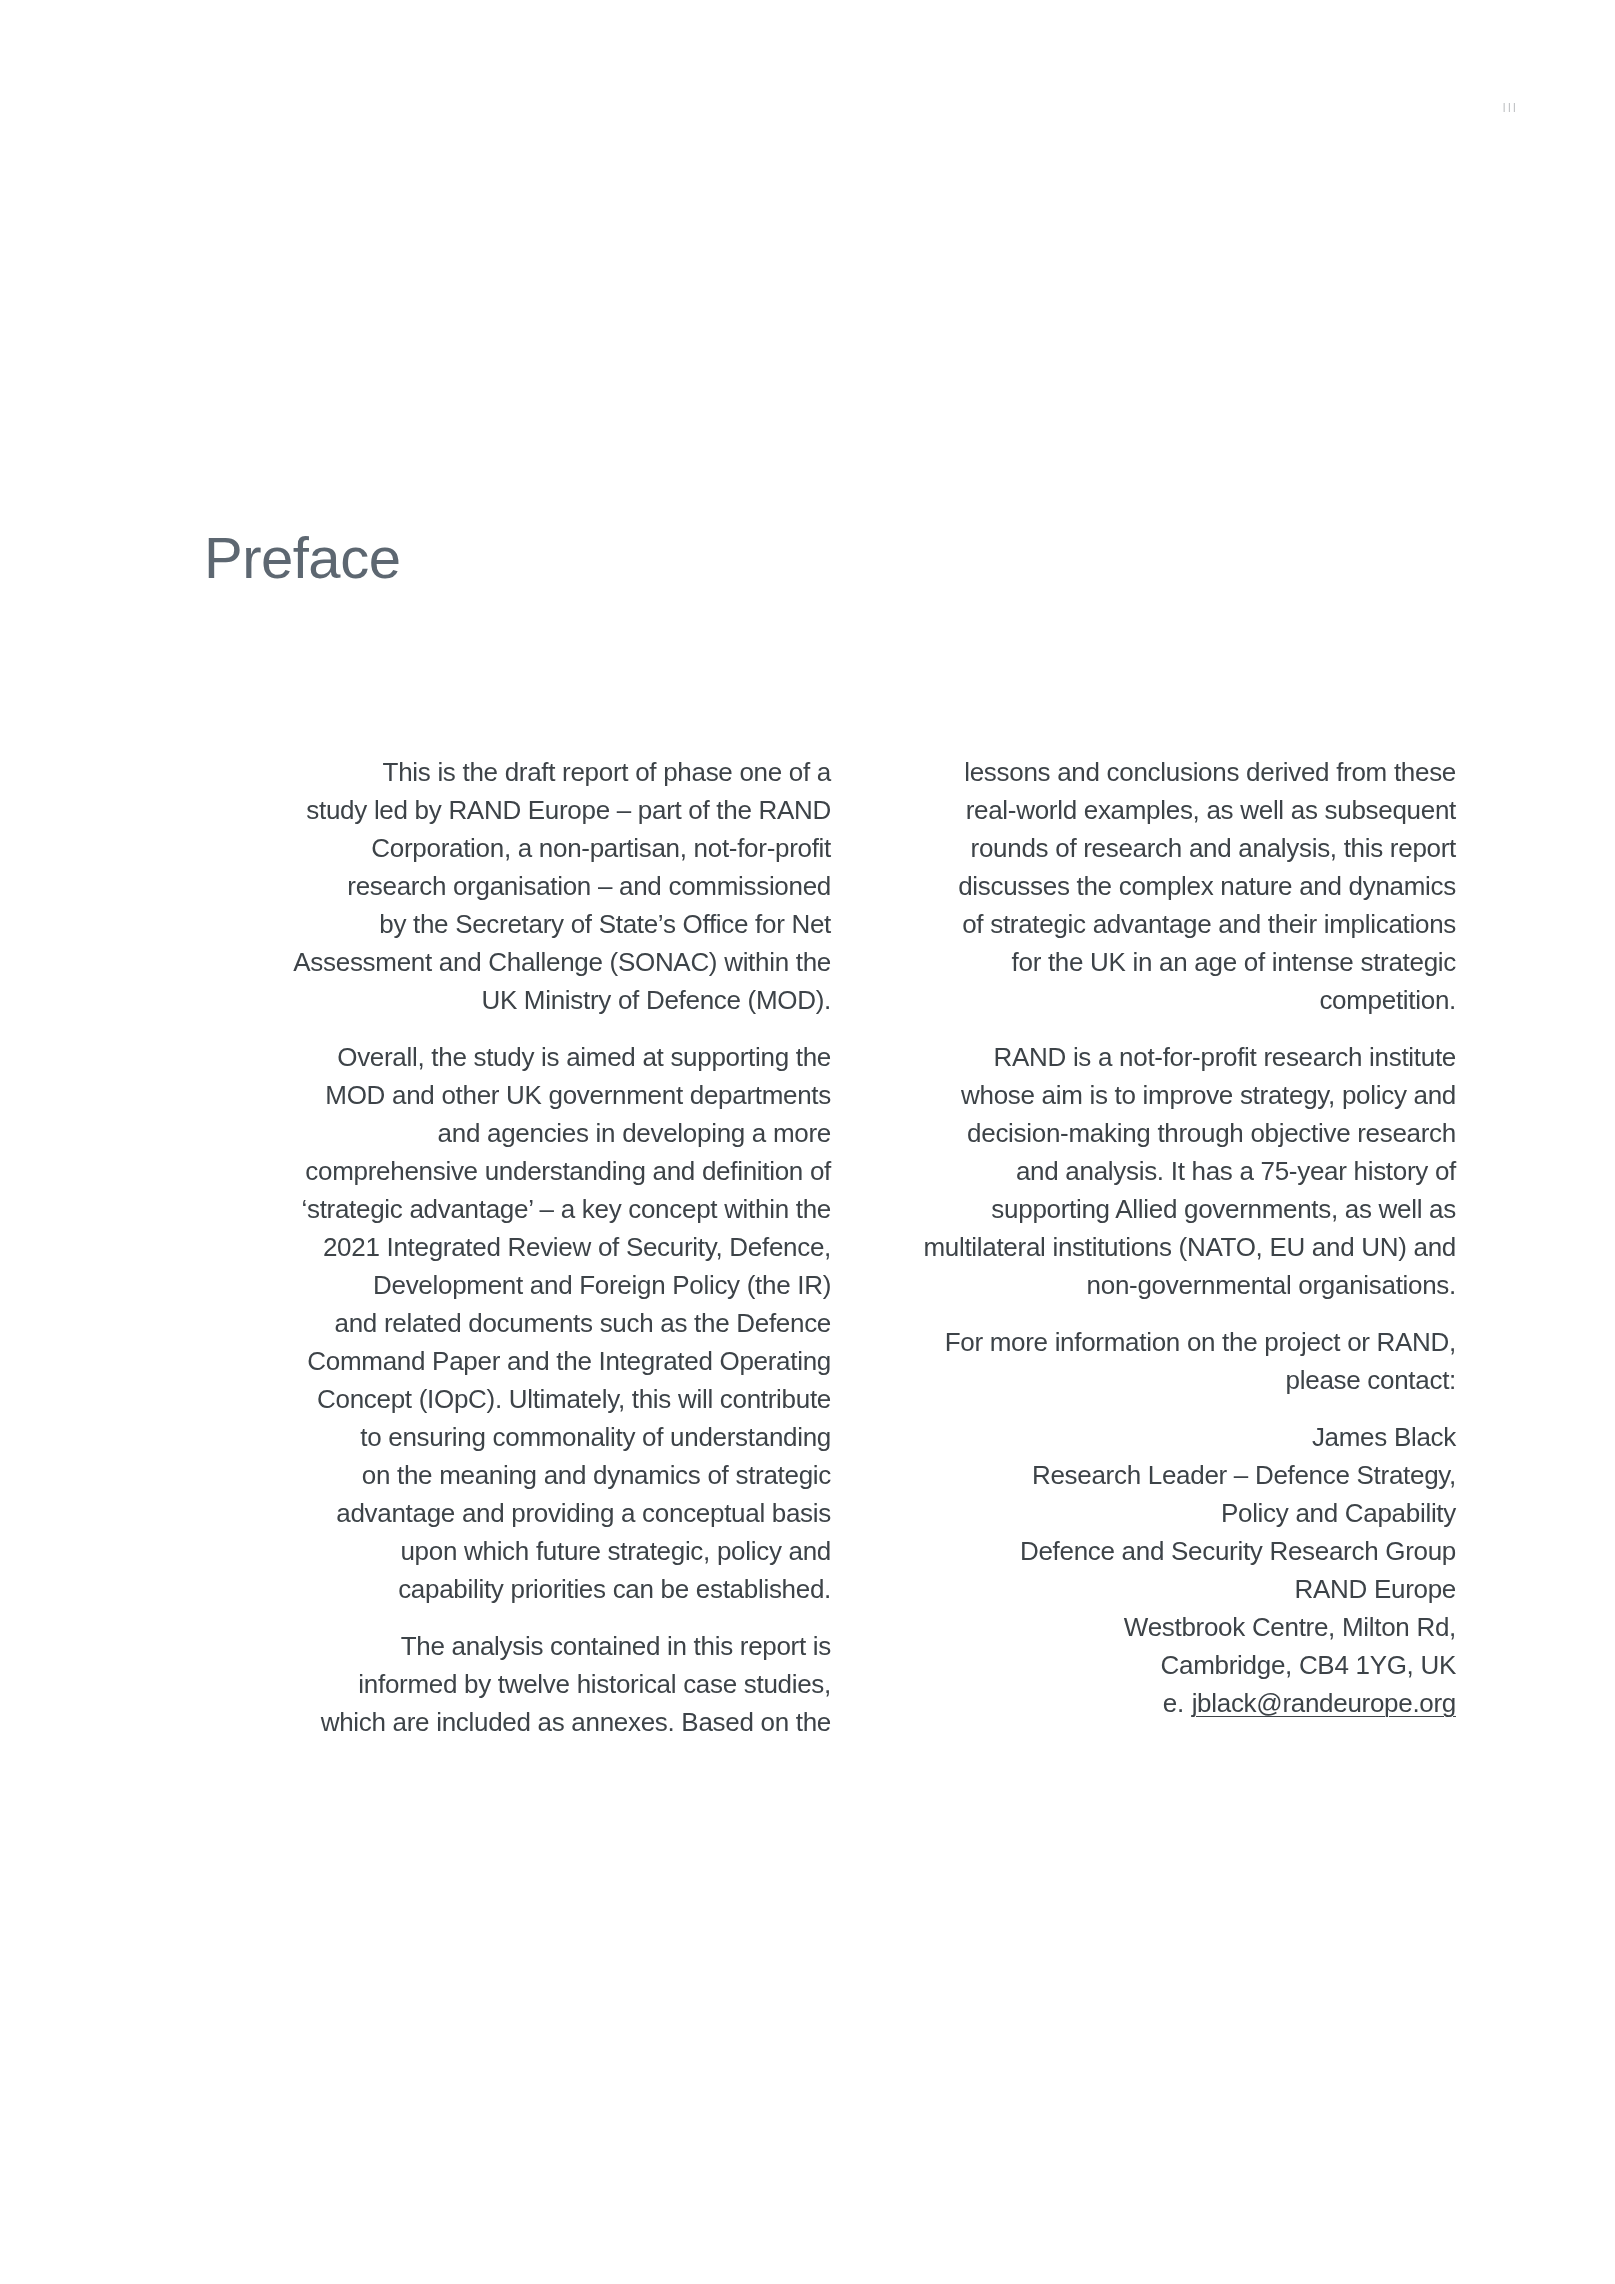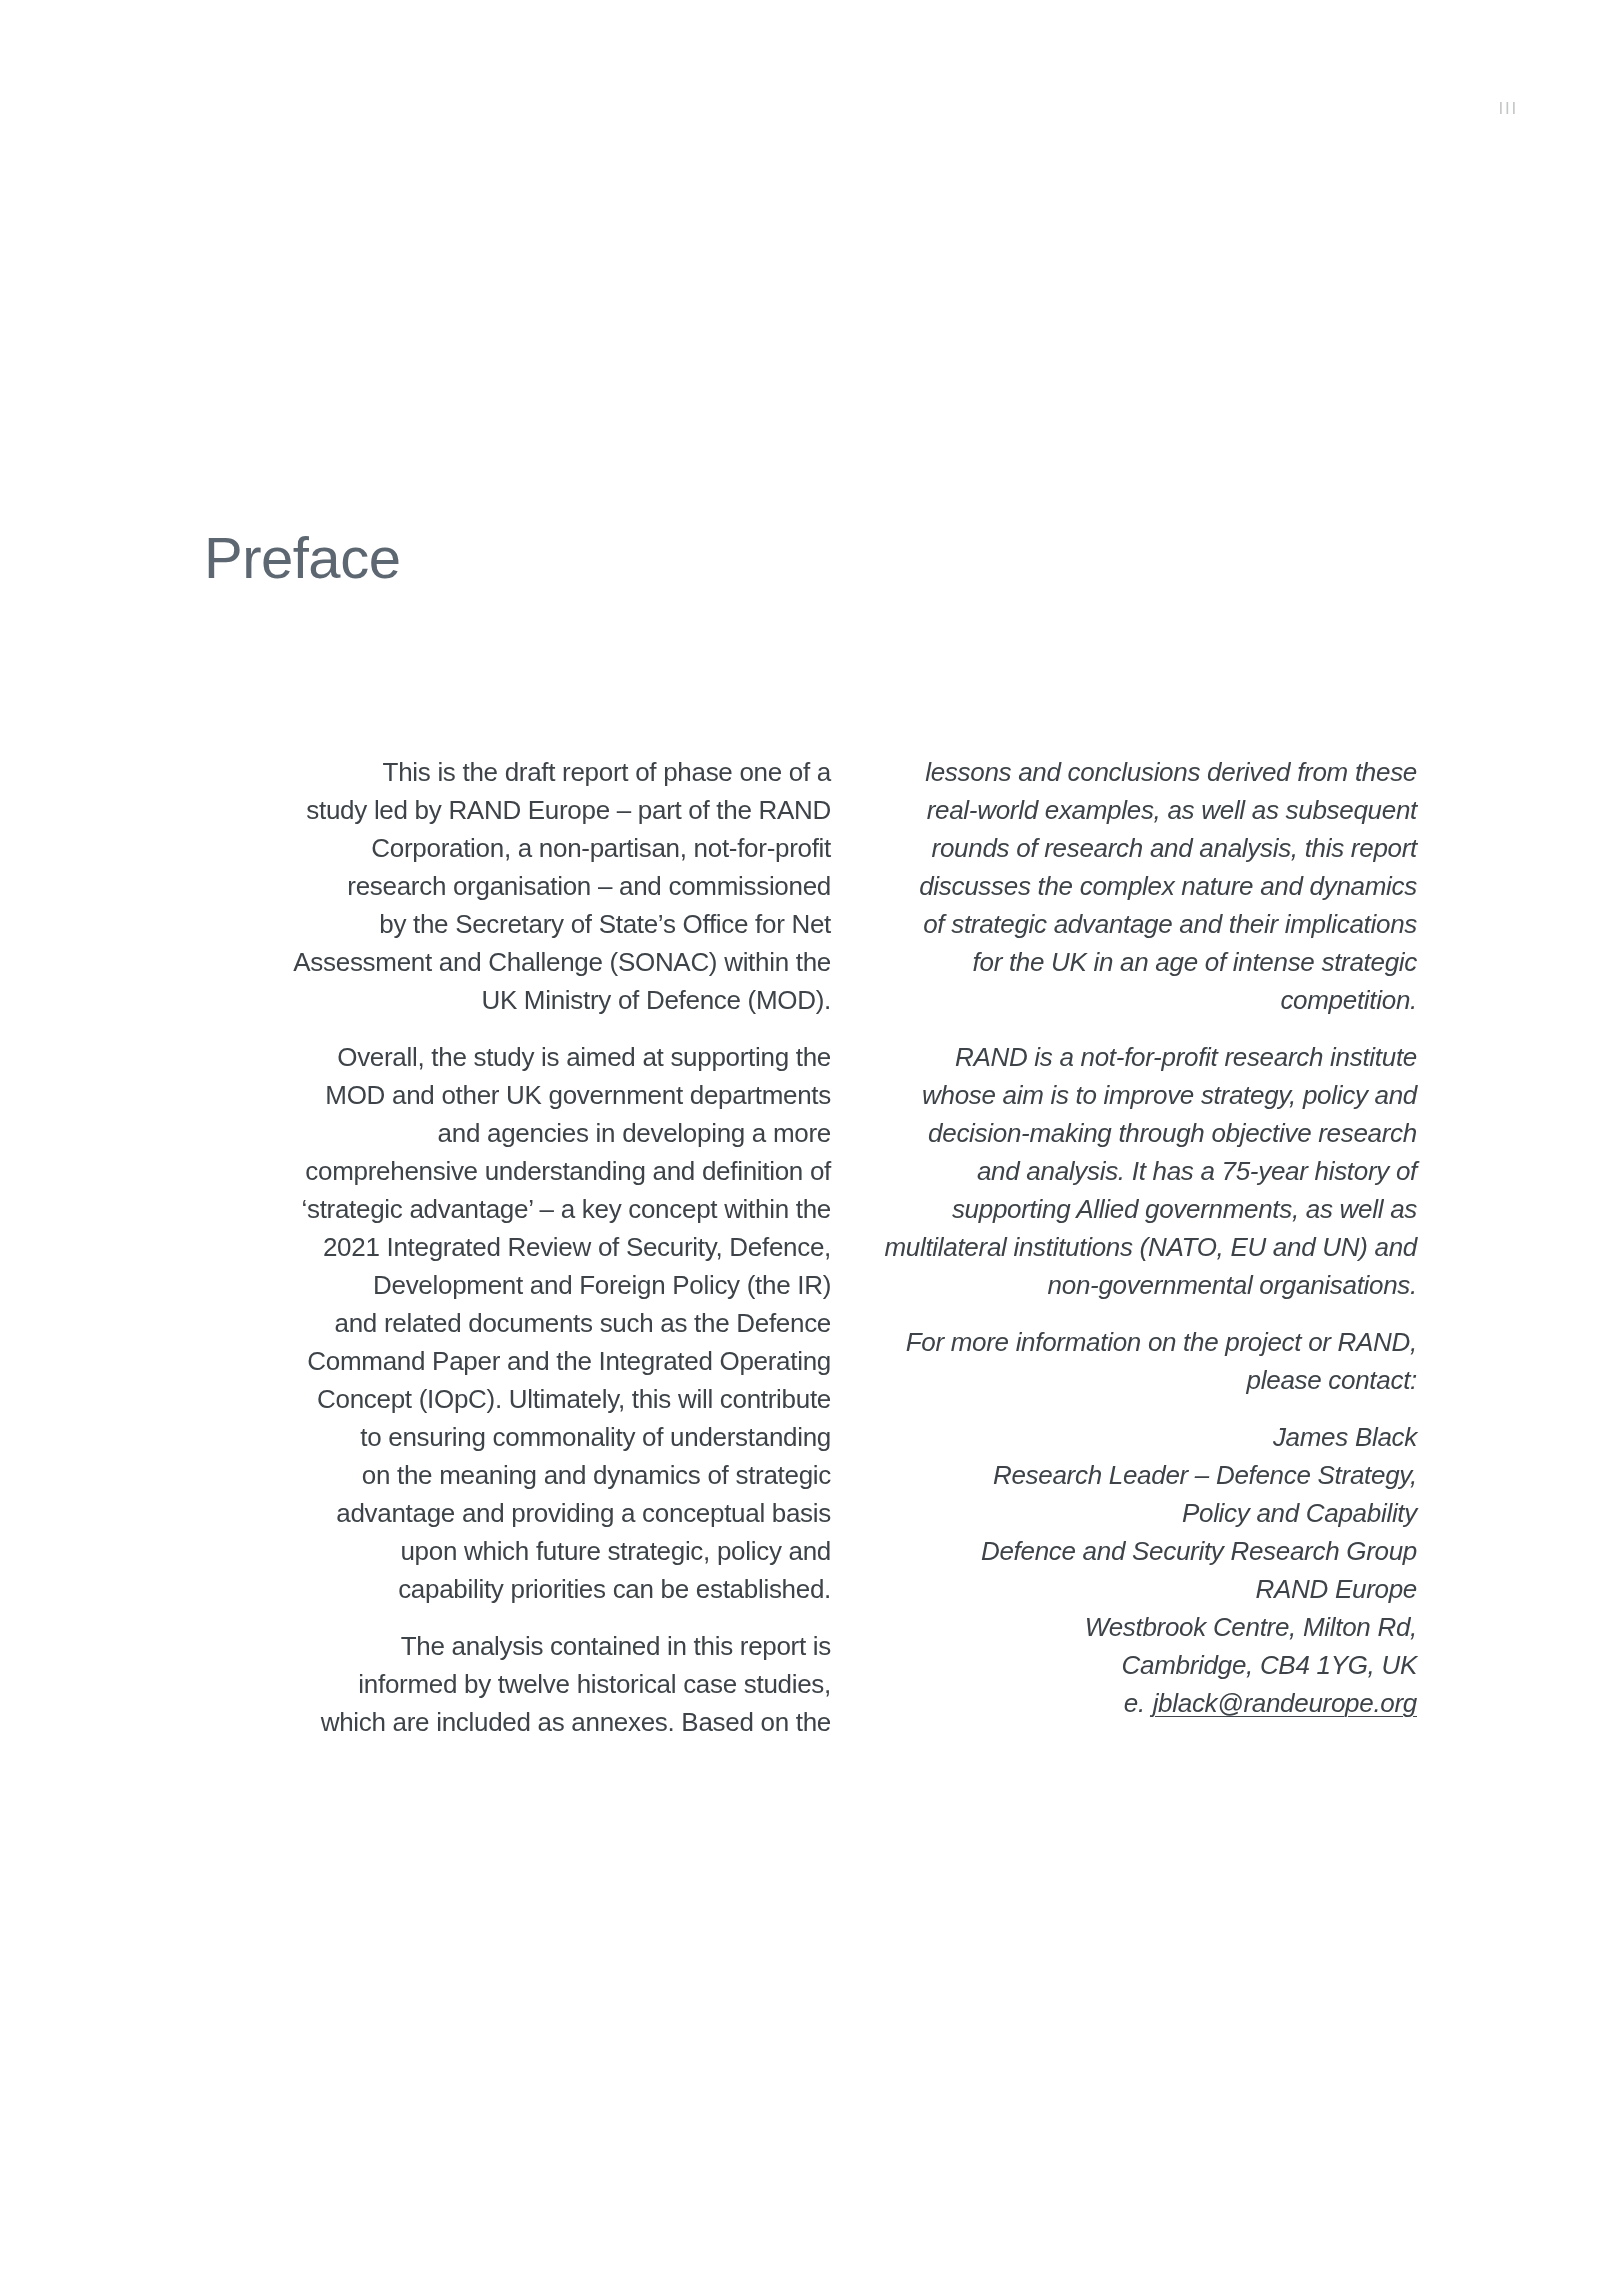--- a/index.html
+++ b/index.html
@@ -15,21 +15,21 @@
   .page {
     position: relative;
     width: 1616px;
     height: 2285px;
     background: var(--background, #ffffff);
   }
   .page-number {
     position: absolute;
     top: 100px;
     right: 98px;
-    font-size: 17px;
+    font-size: 12px;
     line-height: 17.3px;
     letter-spacing: 1.8px;
     color: var(--page-number, #c3c5c7);
     font-weight: 400;
   }
   .heading {
     position: absolute;
     left: 204px;
     top: 529px;
     margin: 0;
@@ -41,21 +41,21 @@
     text-align: center;
   }
   .col {
     position: absolute;
     top: 753px;
     width: 627px;
     color: var(--body-text, #3d4348);
     text-align: right;
   }
   .col-left  { left: 204px; }
-  .col-right { left: 790px; font-style: italic; }
+  .col-right { left: 829px; }
   .col p {
     margin: 0 0 19px 0;
     font-size: 26px;
     line-height: 38px;
     letter-spacing: -0.3px;
     white-space: pre-line;
     font-weight: 400;
   }
   .contact { margin-top: 0; }
   .cline {

